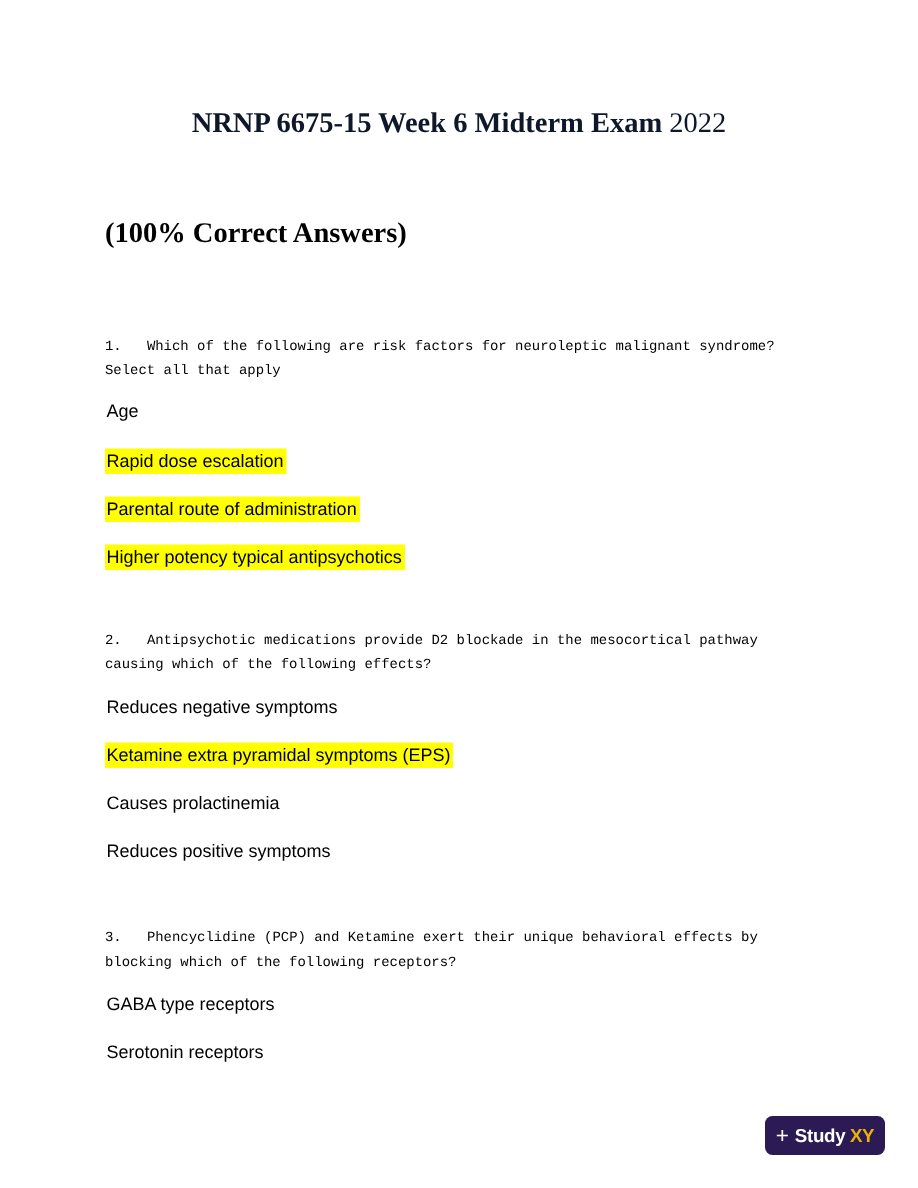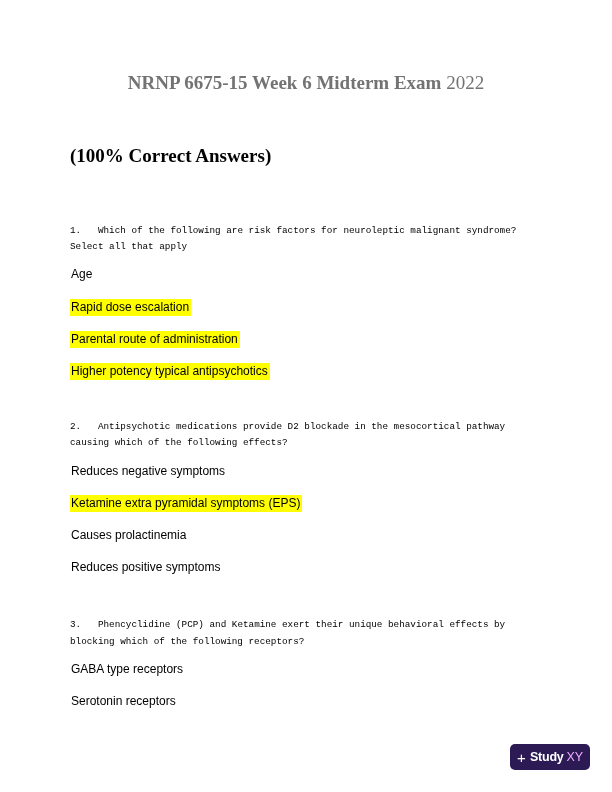--- a/index.html
+++ b/index.html
@@ -20,21 +20,21 @@
     left: 70px;
     top: 0;
     width: 472px;
     height: 792px;
   }
   .title-line {
     text-align: center;
     margin-top: 72px;
     font-size: 19px;
     line-height: 1.2;
-    color: #737373;
+    color: #0f172a;
   }
   .title-bold {
     font-weight: bold;
   }
   .title-rest {
     font-weight: normal;
   }
   .subtitle-line {
     margin-top: 50px;
     font-size: 19px;
@@ -93,24 +93,24 @@
     margin-right: 1px;
   }
   .badge .study {
     color: #ffffff;
     font-family: "Liberation Sans", sans-serif;
     font-size: 12.5px;
     font-weight: bold;
     letter-spacing: -0.2px;
   }
   .badge .xy {
-    color: #f0abfc;
+    color: #eab308;
     font-family: "Liberation Sans", sans-serif;
     font-size: 12.5px;
-    font-weight: normal;
+    font-weight: bold;
     letter-spacing: -0.2px;
   }
 </style>
 </head>
 <body>
 
 <div class="page">
   <div class="doc-body">
 
     <div class="title-line">

